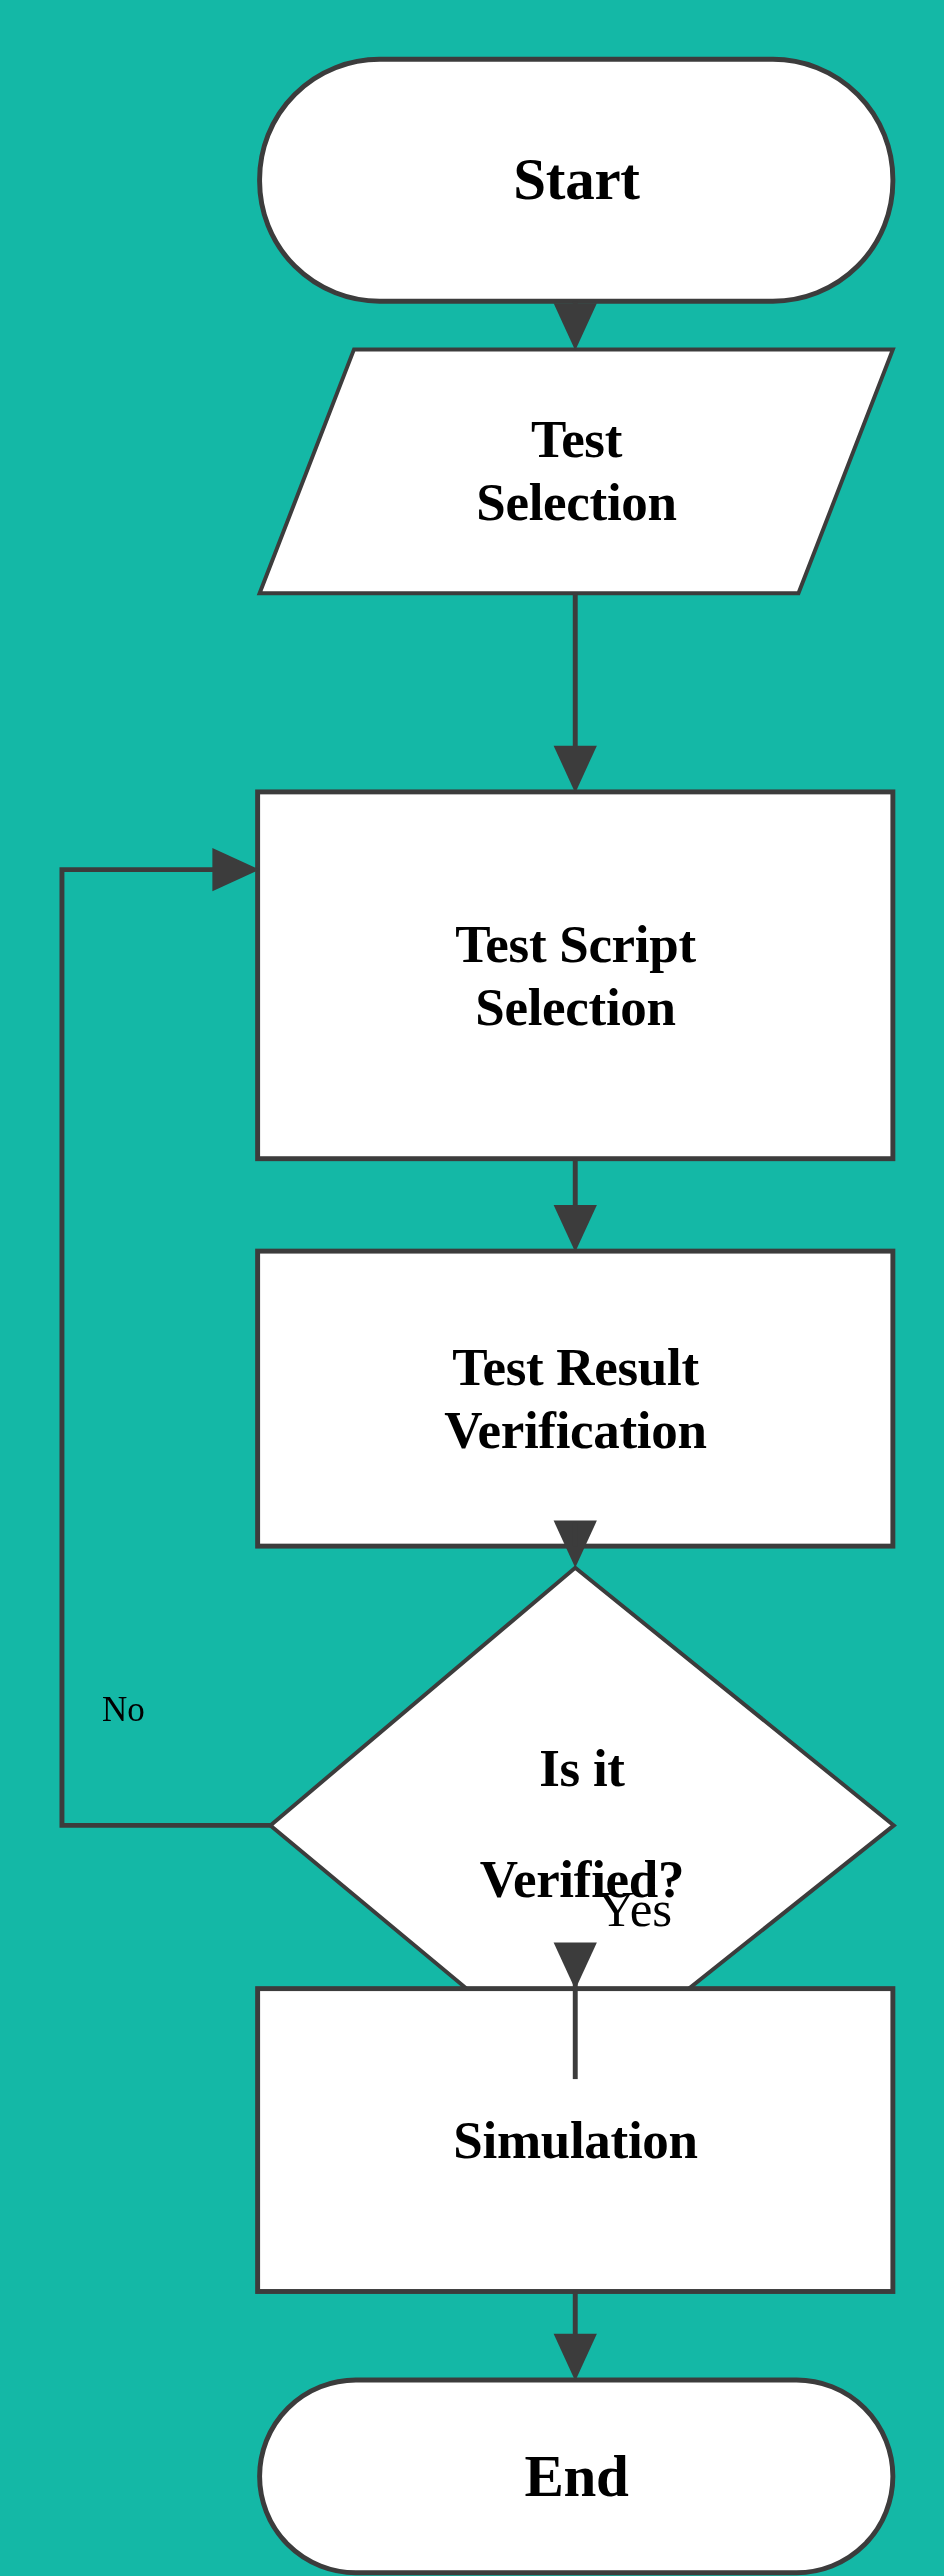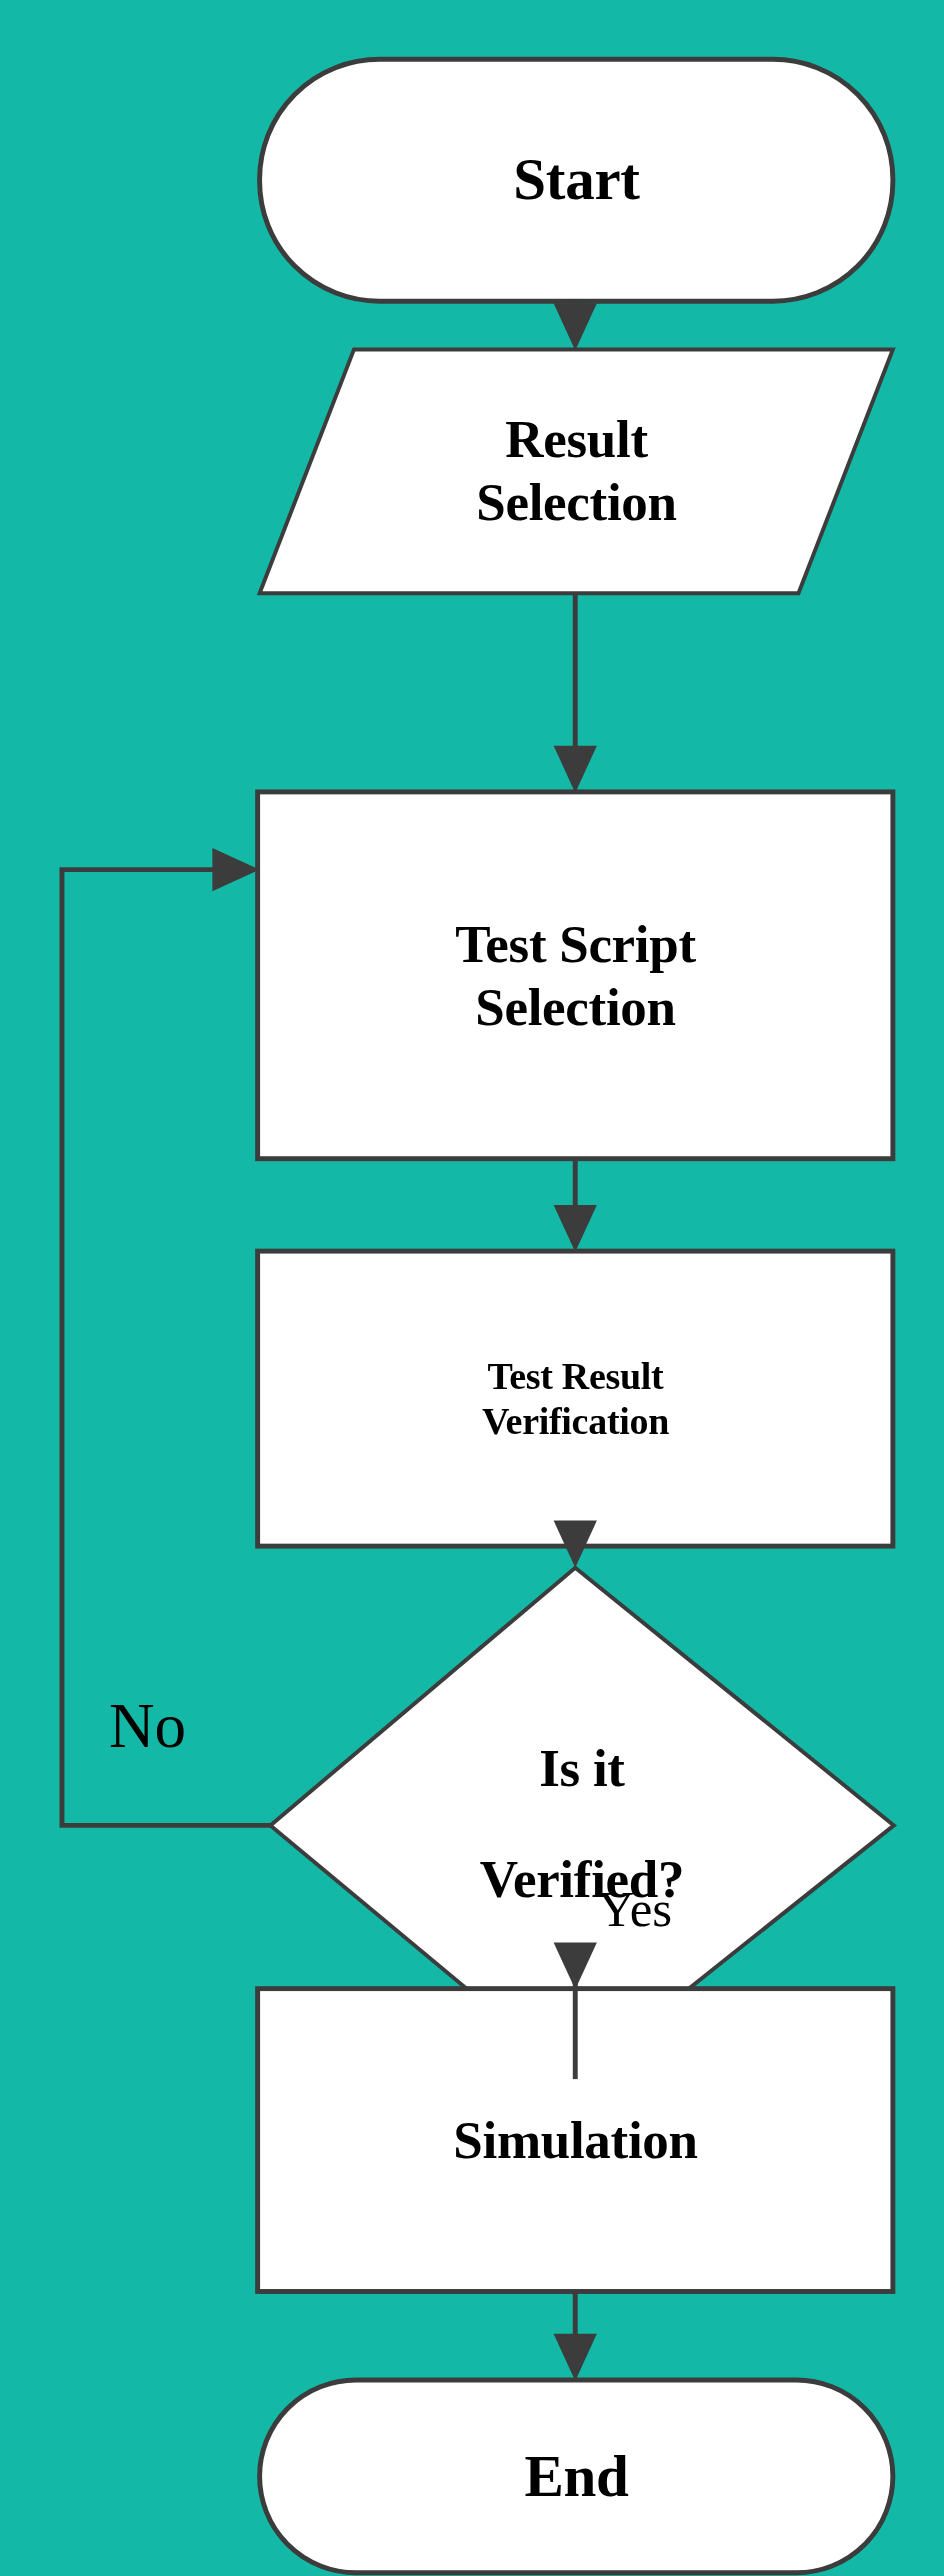--- a/index.html
+++ b/index.html
@@ -116,45 +116,45 @@
 
     <line class="edge-line" x1="585" y1="2330" x2="585" y2="2395"></line>
     <polygon class="arrow-head" points="585,2421 563,2373 607,2373"></polygon>
   </svg>
 
   <div class="node-label" style="left:260px; top:59px; width:633px; height:242px; font-size:59px;">
     <span class="line">Start</span>
   </div>
 
   <div class="node-label" style="left:260px; top:349px; width:633px; height:244px; font-size:53px;">
-    <span class="line">Result</span>
+    <span class="line">Test</span>
     <span class="line">Selection</span>
   </div>
 
   <div class="node-label" style="left:258px; top:792px; width:635px; height:367px; font-size:53px;">
     <span class="line">Test Script</span>
     <span class="line">Selection</span>
   </div>
 
-  <div class="node-label" style="left:258px; top:1251px; width:635px; height:295px; font-size:38px;">
+  <div class="node-label" style="left:258px; top:1251px; width:635px; height:295px; font-size:53px;">
     <span class="line">Test Result</span>
     <span class="line">Verification</span>
   </div>
 
   <div class="node-label" style="left:270px; top:1568px; width:624px; height:511px; font-size:53px;gap:48px;">
     <span class="line">Is it</span>
     <span class="line">Verified?</span>
   </div>
 
   <div class="node-label" style="left:258px; top:1989px; width:635px; height:303px; font-size:53px;">
     <span class="line">Simulation</span>
   </div>
 
   <div class="node-label" style="left:260px; top:2380px; width:633px; height:193px; font-size:59px;justify-content:center;">
     <span class="line">End</span>
   </div>
 
-  <div class="edge-label" style="left:109px; top:1690px; font-size:63px;">No</div>
+  <div class="edge-label" style="left:102px; top:1690px; font-size:35px;">No</div>
 
   <div class="edge-label" style="left:598px; top:1880px; font-size:51px;">Yes</div>
 
 </div>
 
 
 </body></html>

